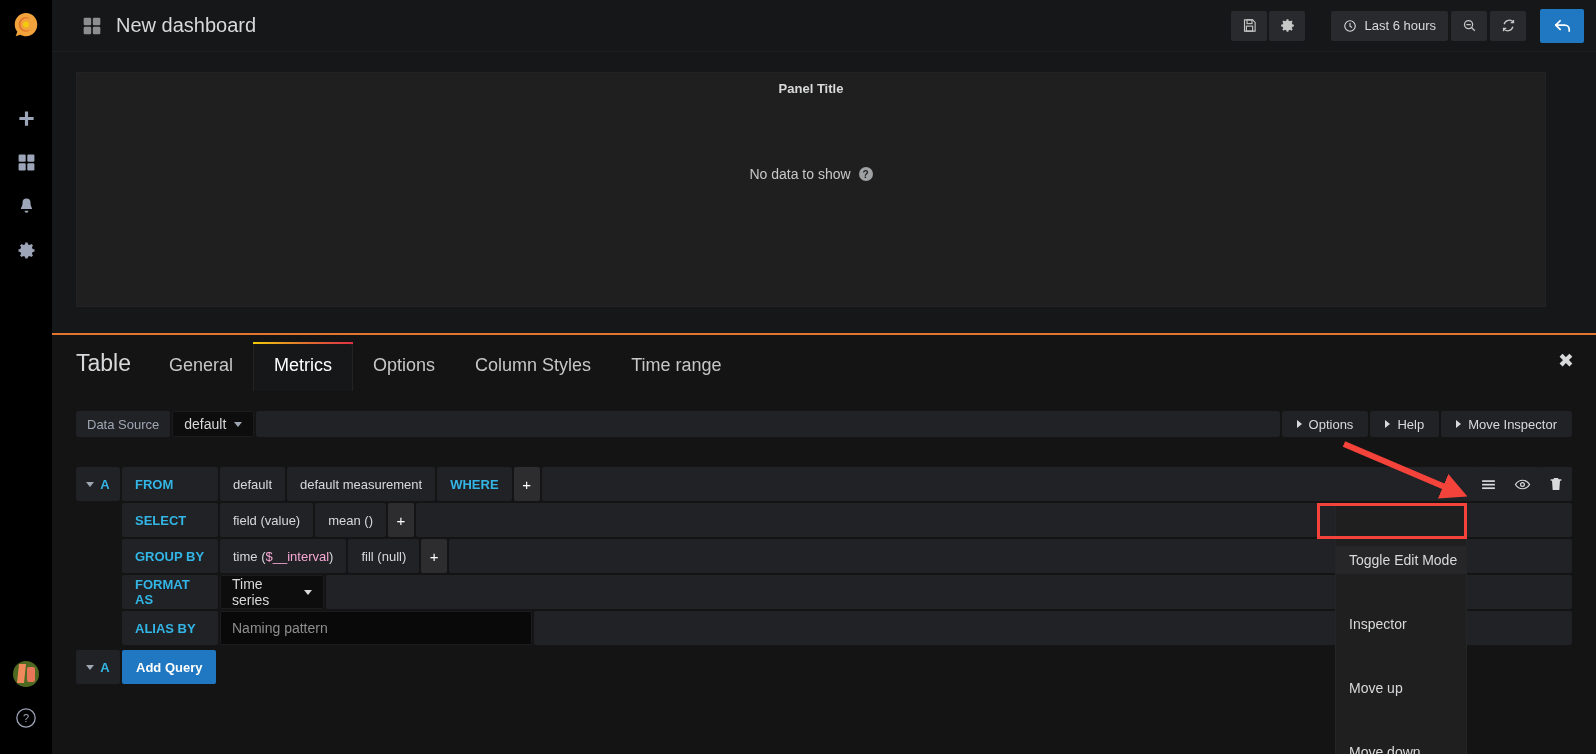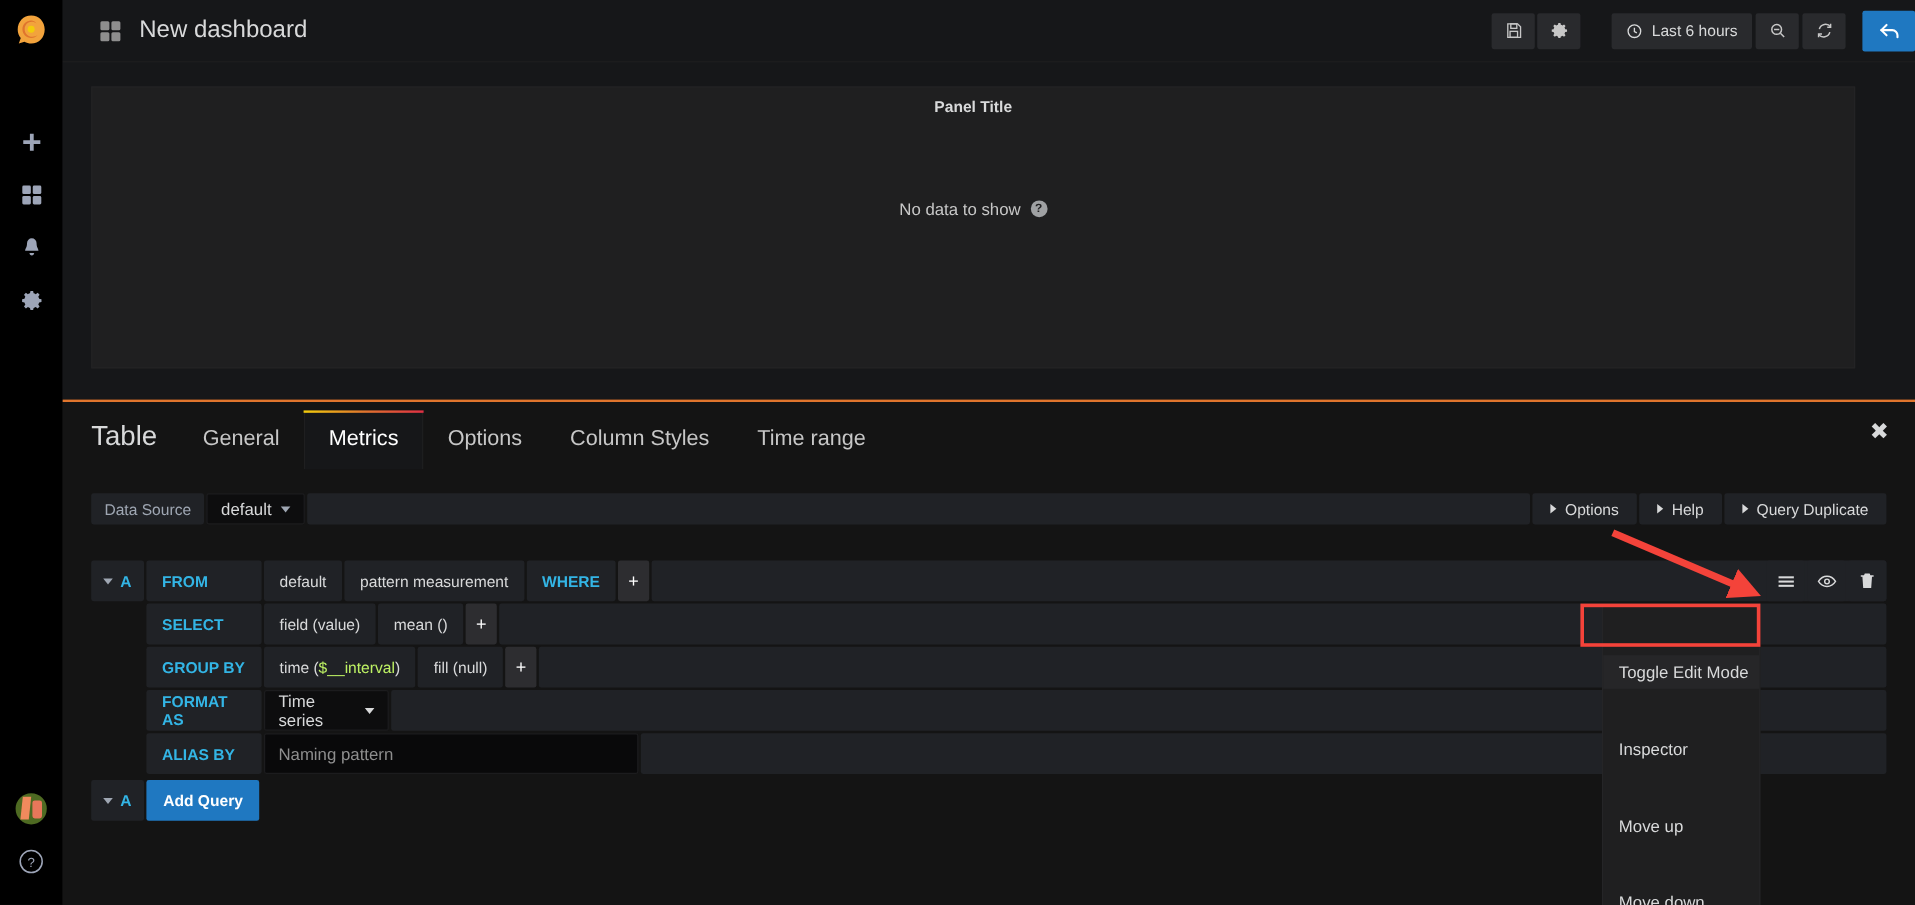--- a/index.html
+++ b/index.html
@@ -58,21 +58,21 @@
   #nav-dash-icon {
     margin-left: 30px; color: #8e8e8e;
     display: flex; align-items: center;
   }
   #nav-title {
     margin-left: 14px;
     font-size: 20px; color: #d8d9da; font-weight: 400;
   }
   #nav-right {
     margin-left: auto; display: flex; align-items: center;
-    gap: 0;
+    padding-right: 12px; gap: 0;
   }
   .nav-btn {
     height: 30px; min-width: 36px;
     background: #292a2d;
     border: none; border-radius: 2px;
     color: #c7c7c7; font-size: 13px;
     display: flex; align-items: center; justify-content: center;
     cursor: pointer; padding: 0 9px;
   }
   .nav-group { display: flex; gap: 2px; margin-right: 26px; }
@@ -208,21 +208,21 @@
     display: flex; align-items: center; padding: 0 13px;
     width: 96px; border-radius: 2px; margin-right: 2px;
   }
   .q-key.indent { margin-left: 46px; }
   .q-val {
     background: #202226; color: #d8d9da; font-size: 13px;
     display: flex; align-items: center; padding: 0 13px;
     border-radius: 2px; margin-right: 2px; cursor: pointer;
     white-space: nowrap;
   }
-  .q-val .tok { color: #bef264; }
+  .q-val .tok { color: #f9a8d4; }
   .q-plus {
     background: #2d2d30; color: #ffffff; font-size: 15px;
     width: 26px; display: flex; align-items: center; justify-content: center;
     border-radius: 2px; margin-right: 2px; cursor: pointer;
   }
   .q-fill { flex: 1; background: #202226; border-radius: 2px; }
 
   .q-select-box {
     background: #0d0d0e; border: 1px solid #1c1c1e;
     color: #d8d9da; font-size: 14px;
@@ -427,35 +427,35 @@
         <div class="collapse-btn">
           <span class="caret-right"></span>
           <span>Options</span>
         </div>
         <div class="collapse-btn">
           <span class="caret-right"></span>
           <span>Help</span>
         </div>
         <div class="collapse-btn">
           <span class="caret-right"></span>
-          <span>Query Duplicate</span>
+          <span>Move Inspector</span>
         </div>
       </div>
     </div>
 
     <div id="query-block">
 
       <div class="q-row">
         <div class="q-handle">
           <span class="caret-down"></span>
           <span class="q-letter">A</span>
         </div>
         <div class="q-key">FROM</div>
         <div class="q-val">default</div>
-        <div class="q-val">pattern measurement</div>
+        <div class="q-val">default measurement</div>
         <div class="q-key" style="width:auto;padding:0 13px;">WHERE</div>
         <div class="q-plus">+</div>
         <div class="q-fill"></div>
         <div class="q-actions">
           <div class="q-act">
             <svg width="17" height="17" viewBox="0 0 24 24" fill="currentColor">
               <rect x="3" y="6" width="18" height="2.4"></rect>
               <rect x="3" y="11" width="18" height="2.4"></rect>
               <rect x="3" y="16" width="18" height="2.4"></rect>
             </svg>

